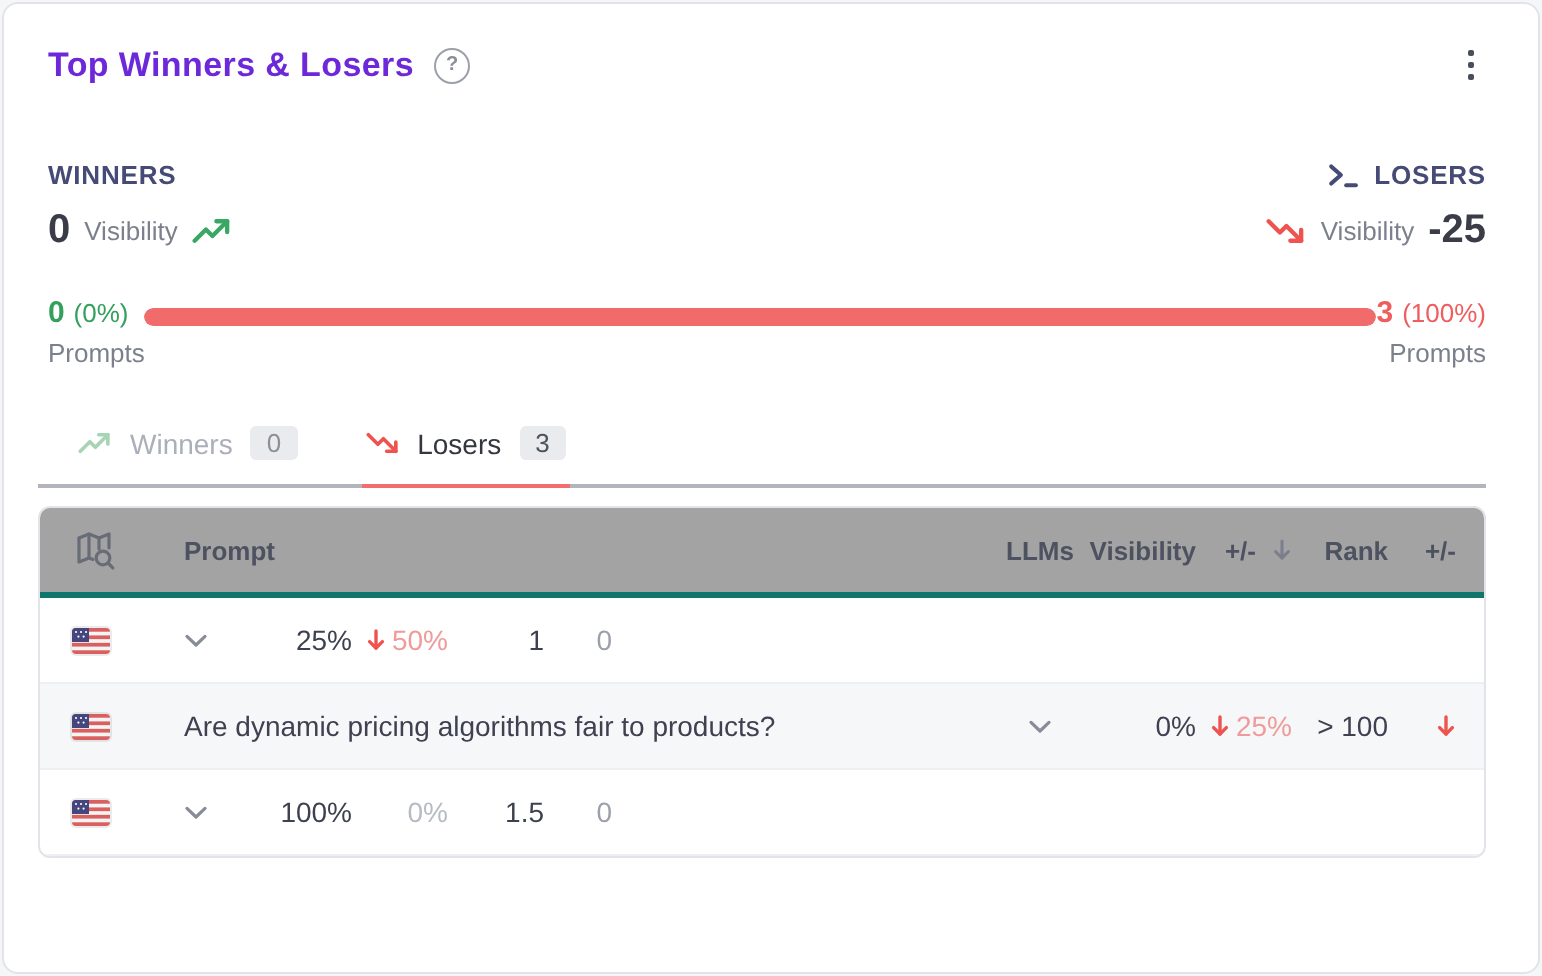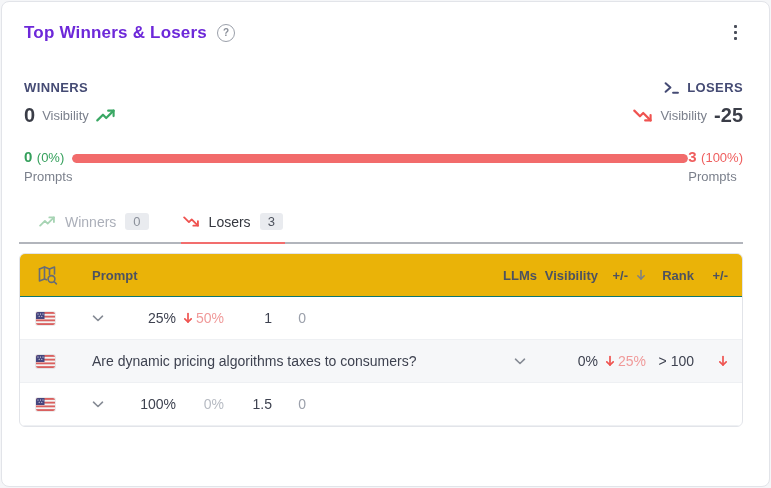--- a/index.html
+++ b/index.html
@@ -21,42 +21,42 @@
   .sum-left .sum-row{margin-top:9px;}
   .sum-right{text-align:right;}
   .sum-right .sum-label-row{display:flex;align-items:center;justify-content:flex-end;gap:8px;}
   .sum-right .sum-row{margin-top:9px;justify-content:flex-end;}
   .big{font-size:20px;font-weight:700;color:#3a3d47;}
   .vis-label{font-size:13px;color:#7b808c;}
 
   
   .progress{display:flex;align-items:flex-start;padding:21px 26px 0 22px;gap:0;}
   .p-left,.p-right{white-space:nowrap;}
-  .p-right{}
+  .p-right{text-align:right;}
   .p-num{font-size:15px;font-weight:700;}
   .p-pct{font-size:13px;}
   .green{color:#35a05c;}
   .redtx{color:#ef5e5e;}
   .p-label{font-size:13px;color:#7b808c;margin-top:3px;}
   .bar{flex:1;height:9px;margin-top:6px;border-radius:5px;overflow:hidden;display:flex;background:#eef0f3;}
   .bar-seg{height:100%;}
 
   
   .tabs{display:flex;margin:25px 26px 0 17px;padding-left:18px;border-bottom:2px solid #b2b5bc;}
   .tab{display:flex;align-items:center;gap:9px;padding:4px 2px 12px;margin-right:30px;margin-bottom:-2px;border-bottom:2px solid transparent;cursor:pointer;font-size:14px;}
   .tab .tlabel{color:#34373f;}
   .tab.inactive .tlabel{color:#abafb9;}
   .tab.active{border-bottom-color:#f26d6d;}
   .badge{background:#e9ebef;border-radius:3px;padding:1px 8px;font-size:13px;color:#4e535e;}
   .tab.inactive .badge{color:#8b909a;}
 
   
   .tbl{margin:9px 26px 0 17px;border:1px solid #e2e4e9;border-radius:6px;overflow:hidden;font-size:14px;}
   .thead,.trow{display:flex;align-items:center;height:42px;}
-  .thead{background:#eab308;border-bottom:1px solid #0f766e;font-size:13px;font-weight:700;color:#4d5260;}
+  .thead{background:#a3a3a3;border-bottom:3px solid #0f766e;font-size:13px;font-weight:700;color:#4d5260;}
   .trow{border-bottom:1px solid #eef0f3;color:#3e4250;}
   .trow.alt{background:#f6f7f9;}
   .col-icon{width:40px;margin-left:16px;display:flex;align-items:center;}
   .col-prompt{flex:1;padding-left:16px;white-space:nowrap;overflow:hidden;text-overflow:ellipsis;}
   .col-llms{width:44px;display:flex;justify-content:center;}
   .col-vis{width:56px;text-align:right;}
   .col-change{width:48px;display:flex;align-items:center;justify-content:flex-end;gap:3px;white-space:nowrap;}
   .col-rank{width:48px;text-align:right;}
   .col-rc{width:34px;margin-right:14px;display:flex;align-items:center;justify-content:flex-end;}
   .change-text{color:#f09a9a;}
@@ -245,21 +245,21 @@
           <rect y="11.14" width="19" height="1.86" fill="#d9605f"></rect>
           <rect width="8.5" height="7" fill="#46467f"></rect>
           <circle cx="2" cy="2" r="0.55" fill="#ffffff"></circle>
                 <circle cx="4.5" cy="2" r="0.55" fill="#ffffff"></circle>
           <circle cx="7" cy="2" r="0.55" fill="#ffffff"></circle>
                 <circle cx="3.2" cy="4.3" r="0.55" fill="#ffffff"></circle>
           <circle cx="5.8" cy="4.3" r="0.55" fill="#ffffff"></circle>
         </svg>
       </span>
     </span>
-    <span class="col-prompt c-prompt">Are dynamic pricing algorithms taxes to consumers?</span>
+    <span class="col-prompt c-prompt">Are dynamic pricing algorithms fair to products?</span>
     <span class="col-llms">
       <span class="chev">
         <svg width="12" height="7" viewBox="0 0 12 7" fill="none" stroke="#878c96" stroke-width="1.6" stroke-linecap="round" stroke-linejoin="round">
           <path d="M1.5 1.2 L6 5.5 L10.5 1.2"></path>
         </svg>
       </span>
     </span>
     <span class="col-vis c-vis">0%</span>
     <span class="col-change">
       <span class="change-arrow">

